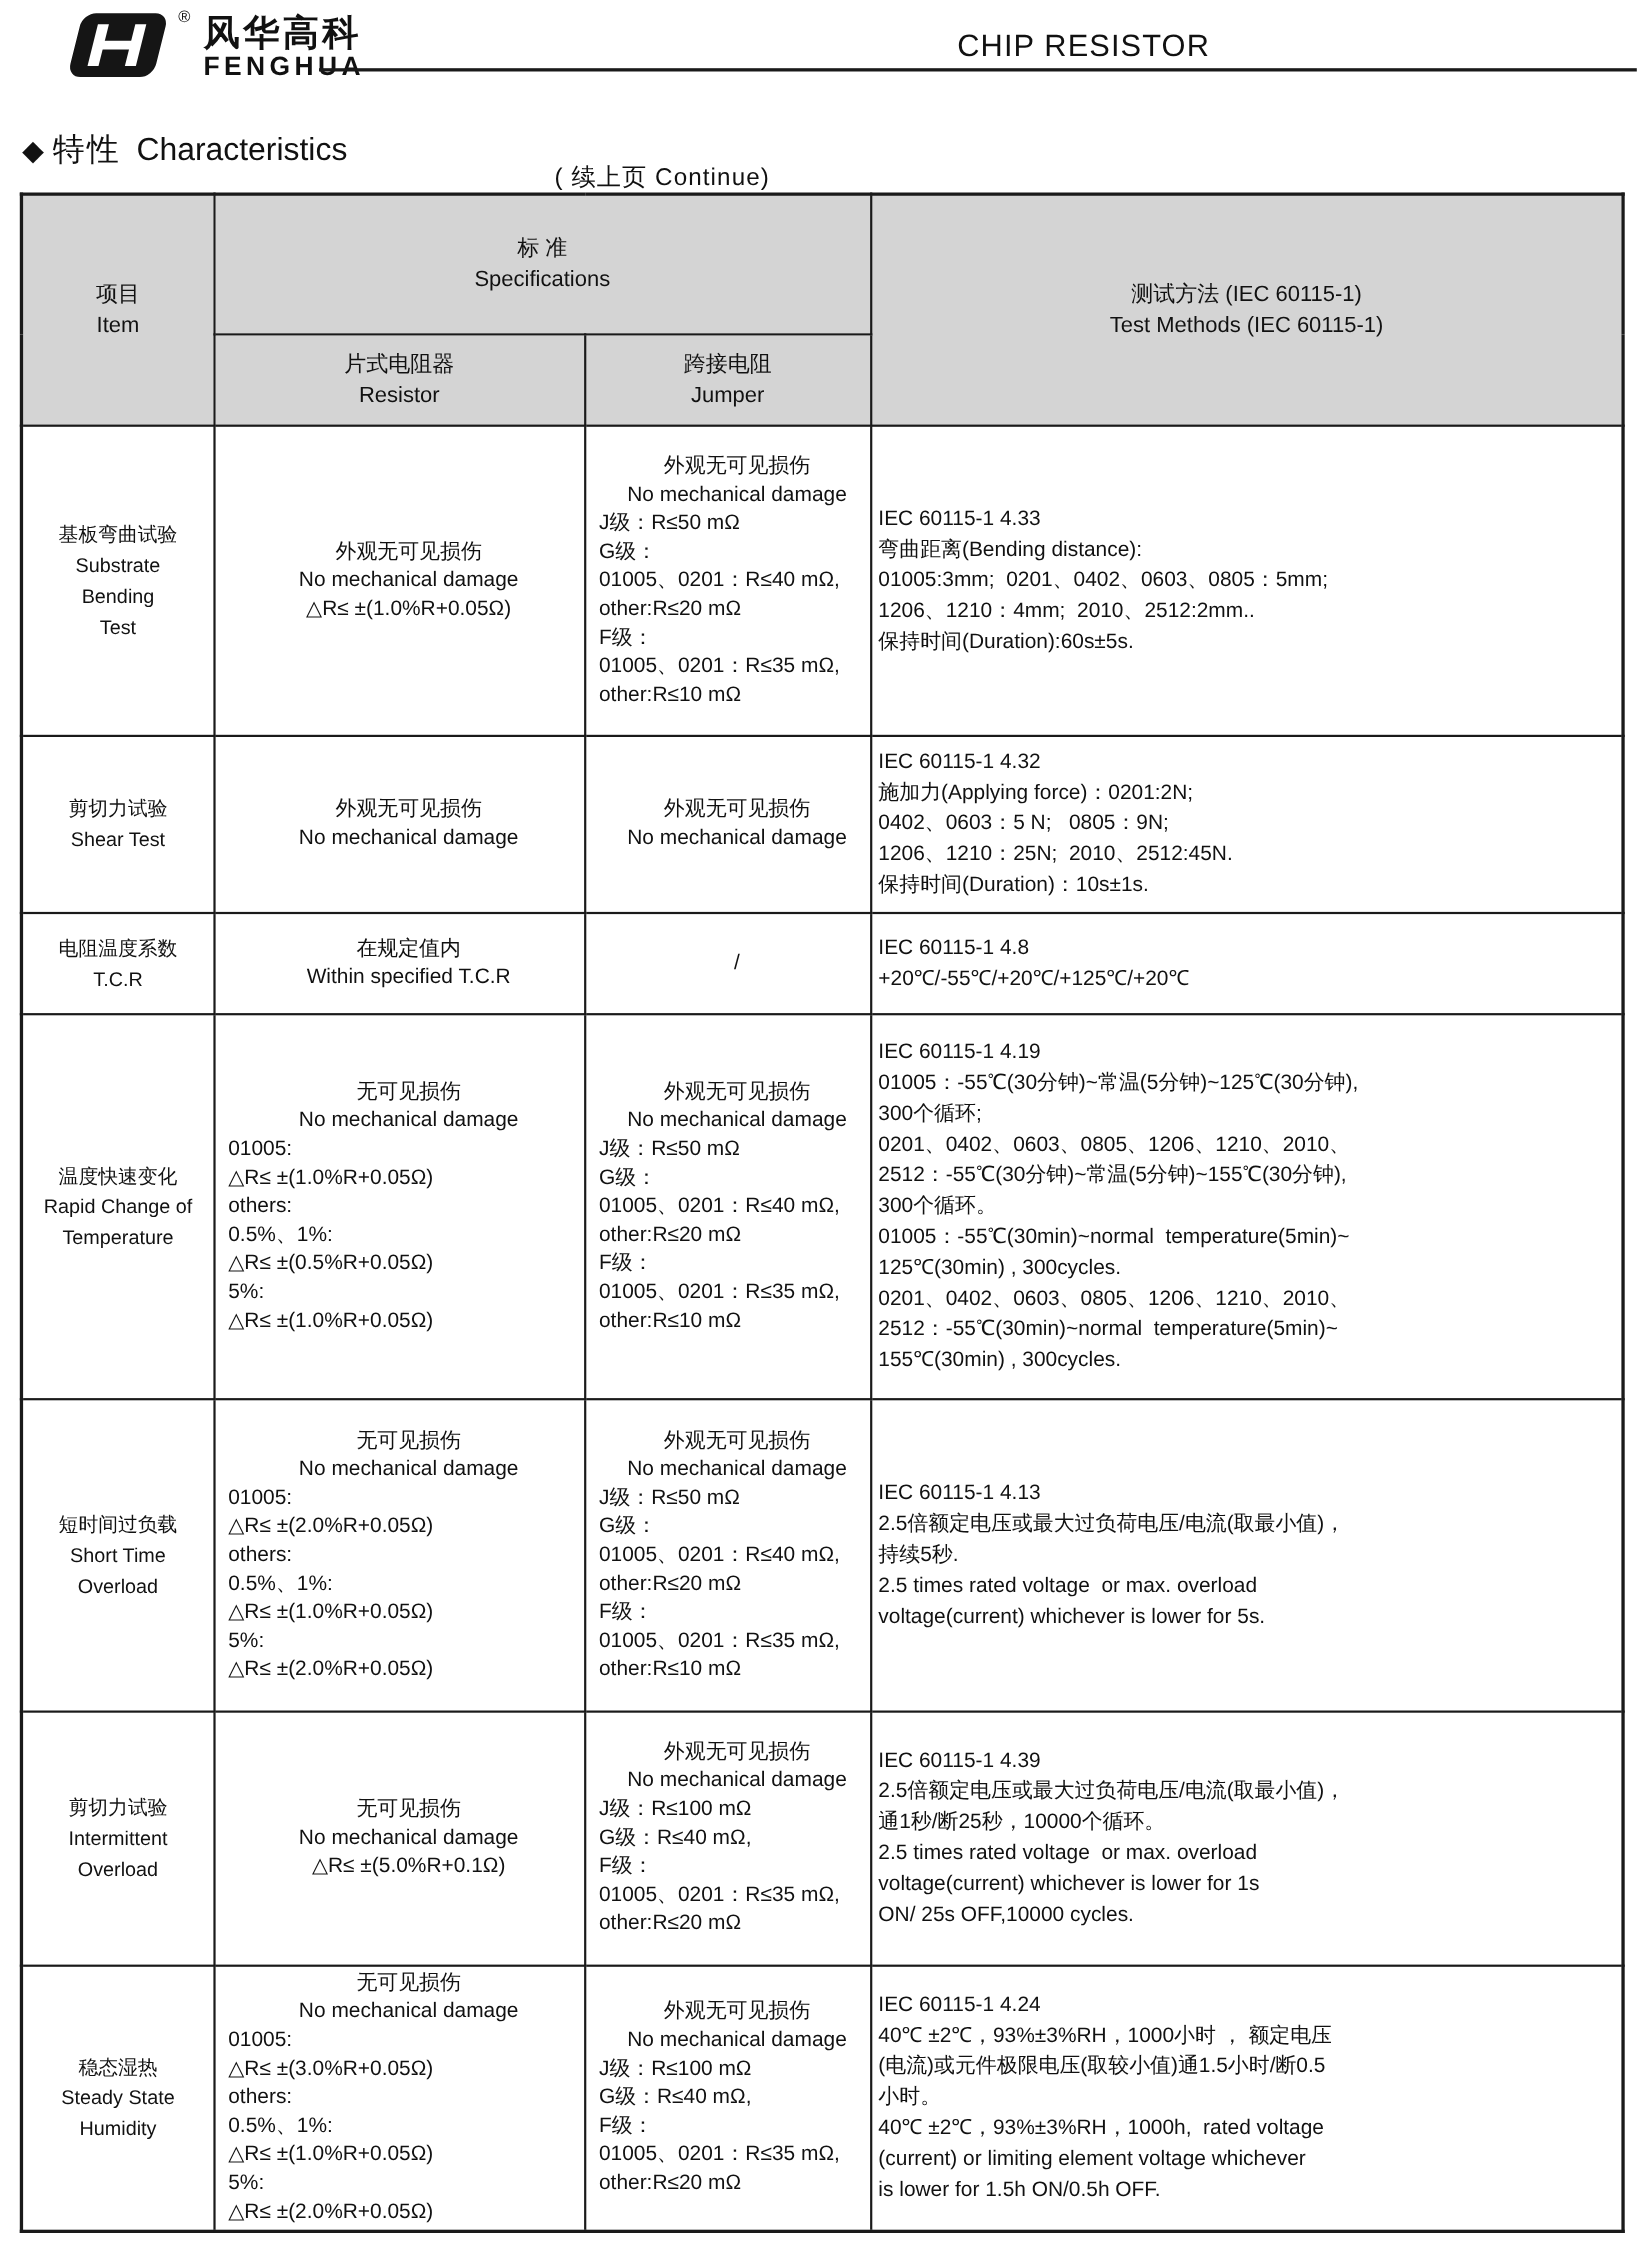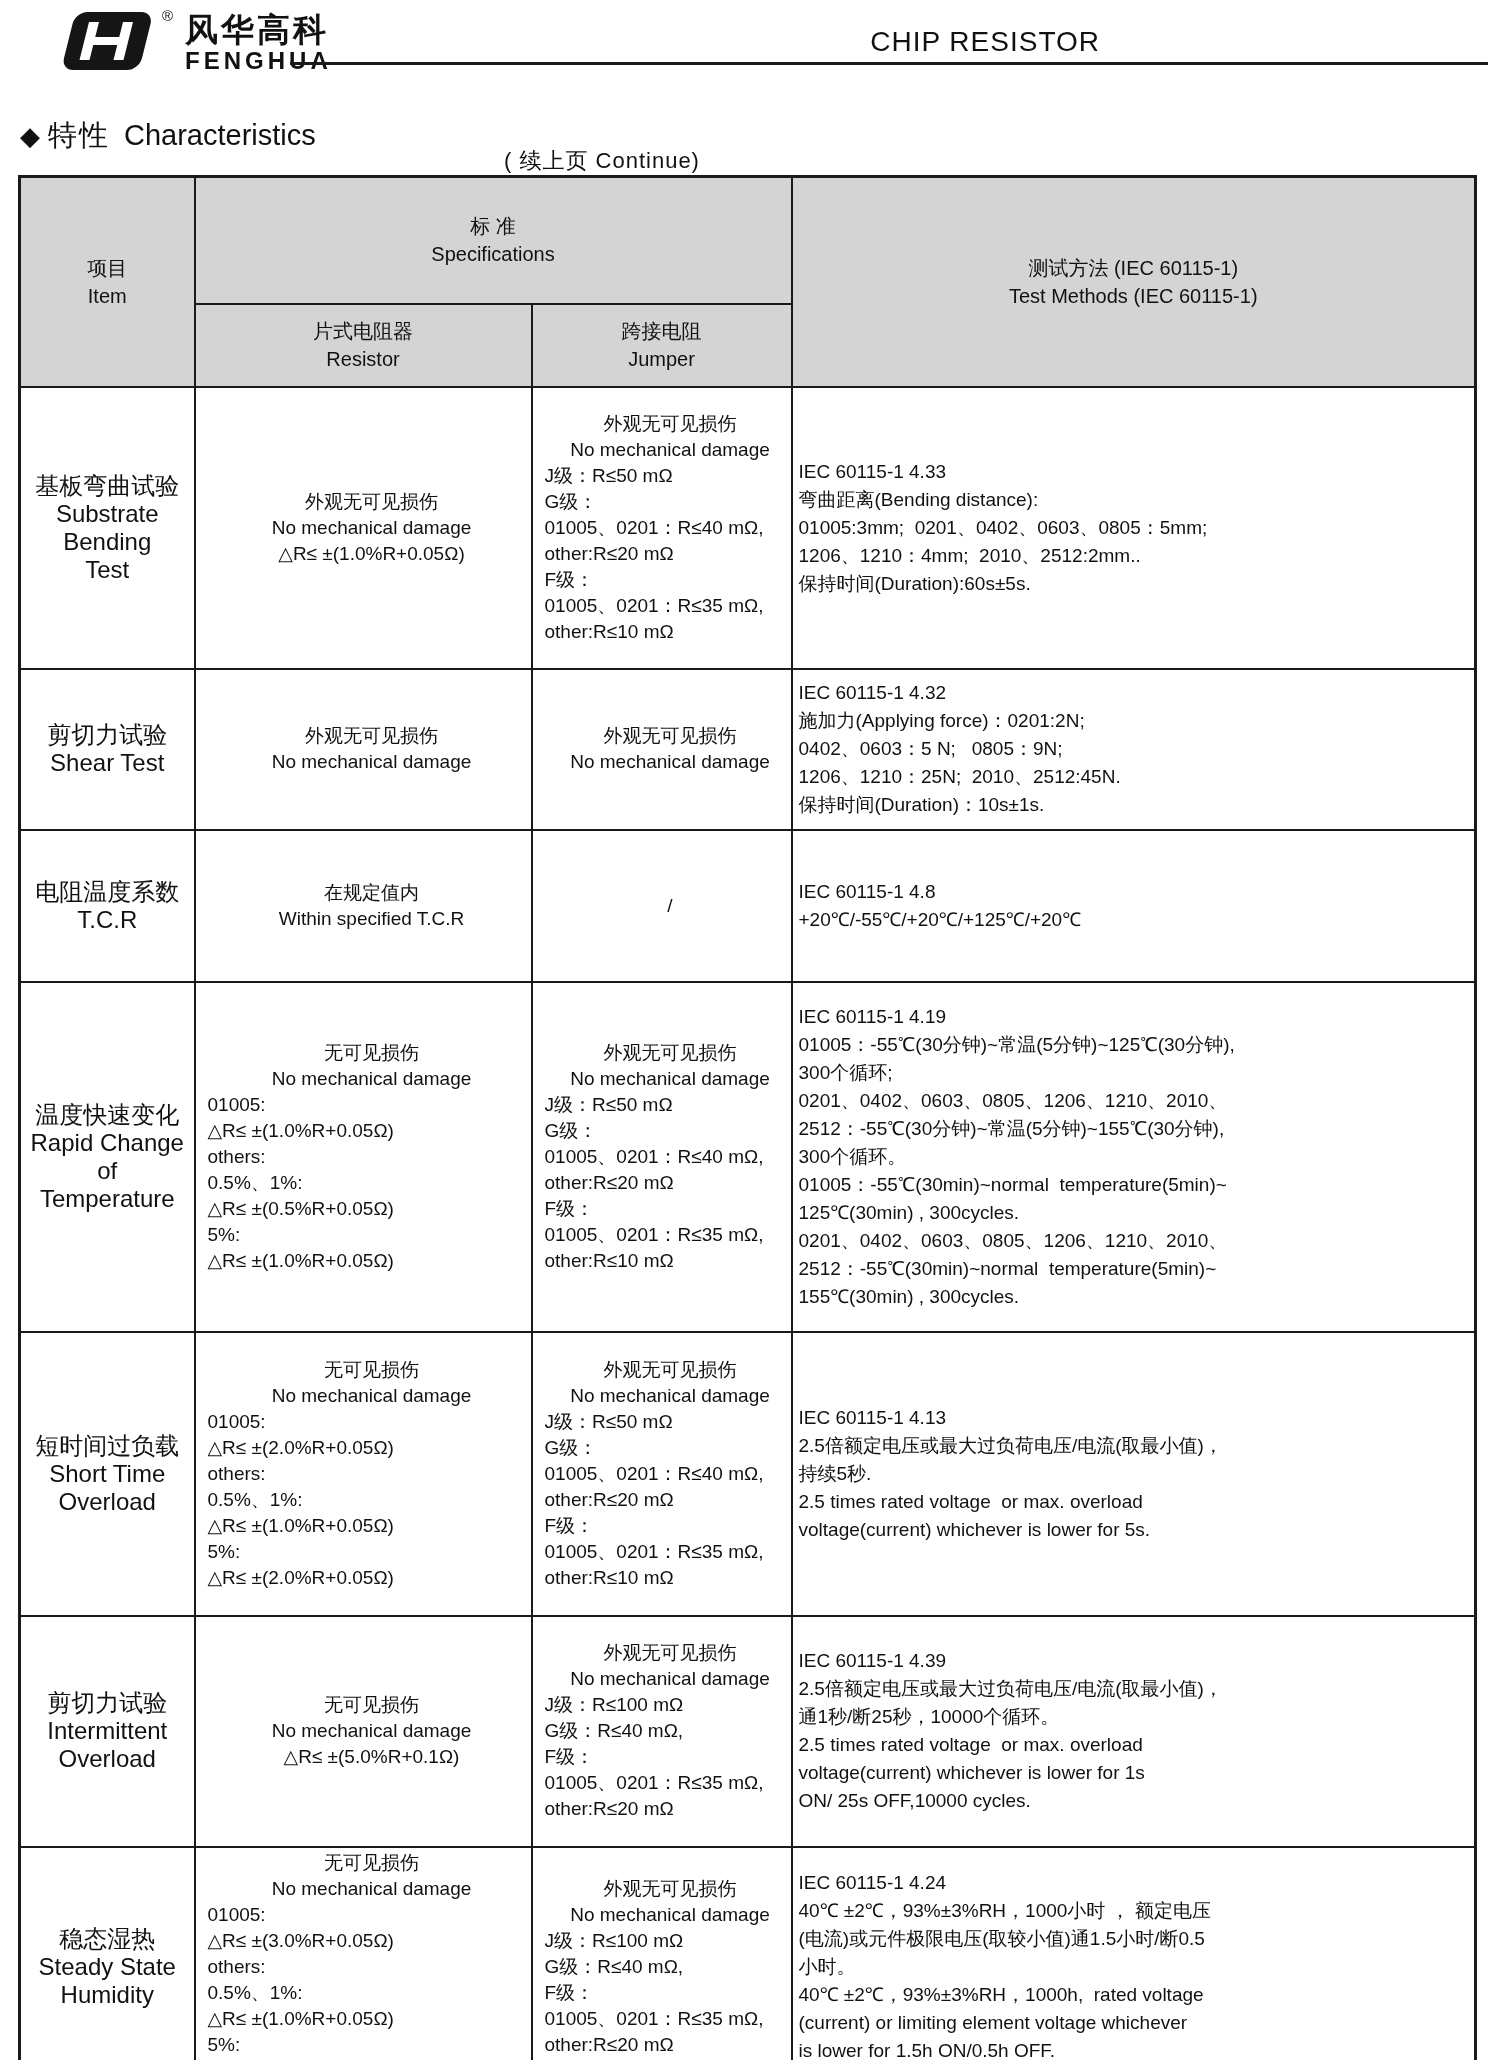--- a/index.html
+++ b/index.html
@@ -58,21 +58,21 @@
     overflow:hidden;
   }
   .spec-table th{
     background:var(--header-bg);
     font-weight:normal;font-size:20px;text-align:center;
   }
   .spec-table thead tr:first-child{height:127px;}
   .spec-table thead tr:last-child{height:83px;}
   .hline{line-height:28px;}
   .line{line-height:26px;white-space:pre-wrap;}
-  .item-cell .line{text-align:center;font-size:24px;line-height:28px;}
+  .item-cell .line{text-align:center;font-size:18px;line-height:28px;}
   .cblock .line{text-align:center;padding-left:17px;}
   .lblock .line{text-align:left;padding-left:12px;}
   .test-cell .line{text-align:left;padding-left:6px;padding-right:6px;line-height:28px;}
 </style>
 </head>
 <body>
 
 <div class="page">
 
   <div class="logo-row">
@@ -190,21 +190,21 @@
             </div>
           </td>
           <td class="test-cell">
             <div class="line">IEC 60115-1 4.32</div>
             <div class="line">施加力(Applying force)：0201:2N;</div>
             <div class="line">0402、0603：5 N;   0805：9N;</div>
             <div class="line">1206、1210：25N;  2010、2512:45N.</div>
             <div class="line">保持时间(Duration)：10s±1s.</div>
           </td>
         </tr>
-        <tr style="height: 152px;">
+        <tr style="height: 92px;">
           <td class="item-cell">
             <div class="line">电阻温度系数</div>
             <div class="line">T.C.R</div>
           </td>
           <td>
             <div class="cblock">
               <div class="line">在规定值内</div>
               <div class="line">Within specified T.C.R</div>
             </div>
           </td>

